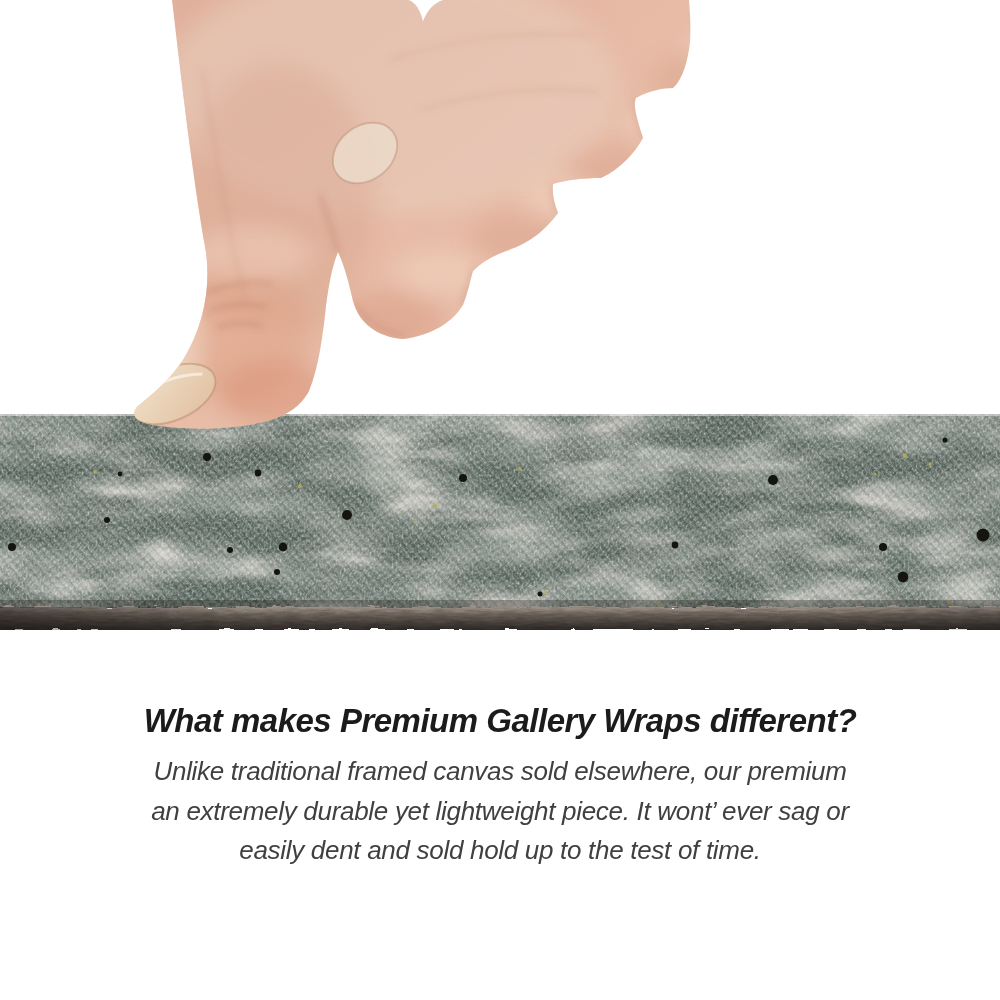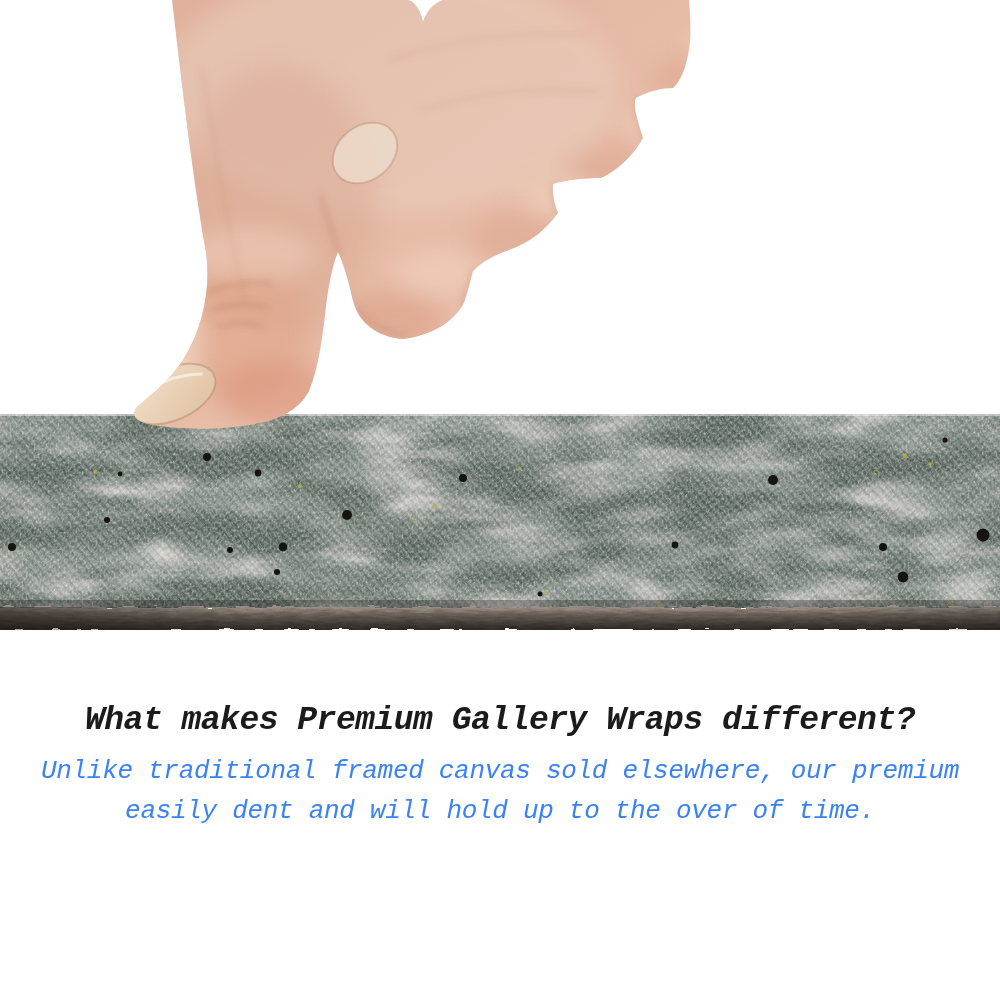--- a/index.html
+++ b/index.html
@@ -8,30 +8,30 @@
     background:#ffffff;overflow:hidden;
     font-family:"Liberation Sans",sans-serif;
   }
   
   .hand-wrap{position:absolute;left:90px;top:0;width:620px;height:434px;z-index:3;}
   .strip-wrap{position:absolute;left:0;top:414px;width:1000px;height:216px;z-index:2;}
   .strip-wrap svg{display:block;width:100%;height:100%;}
   
   .copy{
     position:absolute;left:0;top:700px;width:1000px;z-index:4;
-    text-align:center;color:#1e1e1e;font-family:Liberation Mono, monospace;
+    text-align:center;color:#1e1e1e;
   }
   .copy .headline{
     margin:0 0 10px 0;
     font-size:33px;line-height:42px;font-weight:bold;font-style:italic;
     letter-spacing:-0.5px;color:#1b1b1b;
   }
   .copy .bodyline{
     font-size:26px;line-height:39.5px;font-style:italic;font-weight:normal;
-    letter-spacing:-0.3px;color:#3b82f6;
+    letter-spacing:-0.3px;color:#404040;
   }
 </style>
 </head>
 <body>
 
 <div class="stage">
 
   <div class="strip-wrap">
     <svg viewBox="0 0 1000 216" preserveAspectRatio="none">
       <defs>
@@ -238,16 +238,17 @@
           <path d="M300,60 C360,40 430,30 500,35"></path>
           <path d="M330,110 C390,92 450,85 510,92"></path>
         </g>
       </g>
     </svg>
   </div>
 
   <div class="copy">
     <h1 class="headline">What makes Premium Gallery Wraps different?</h1>
     <div class="bodyline">Unlike traditional framed canvas sold elsewhere, our premium</div>
-    <div class="bodyline">easily dent and will hold up to the over of time.</div>
+    <div class="bodyline">an extremely durable yet lightweight piece. It wont’ ever sag or</div>
+    <div class="bodyline">easily dent and sold hold up to the test of time.</div>
   </div>
 
 </div>
 
 </body></html>

